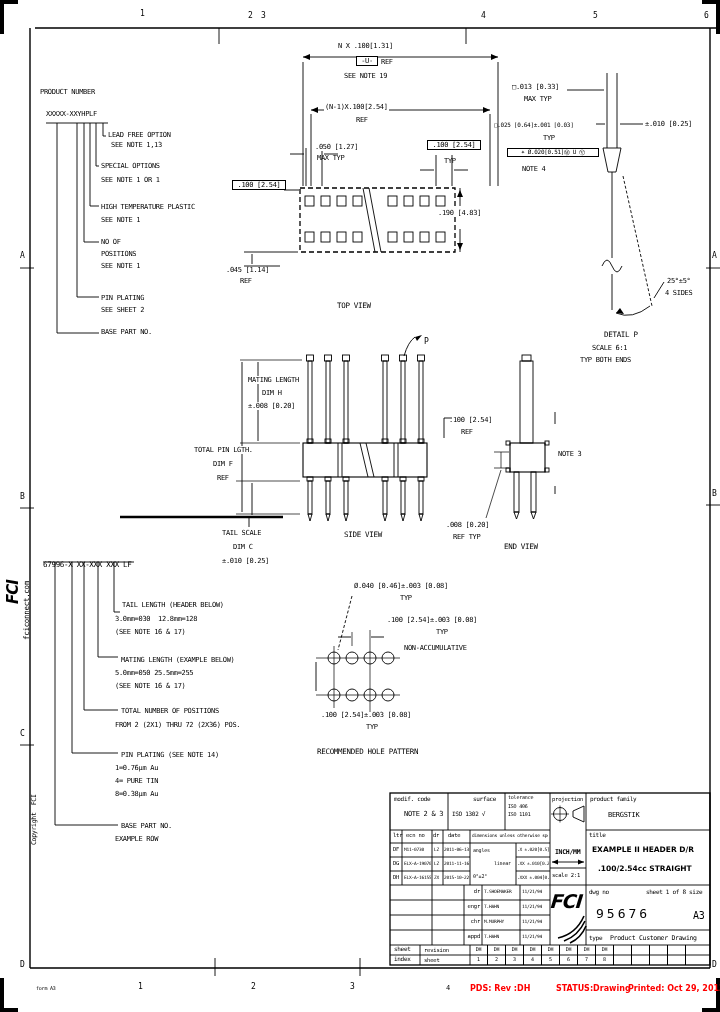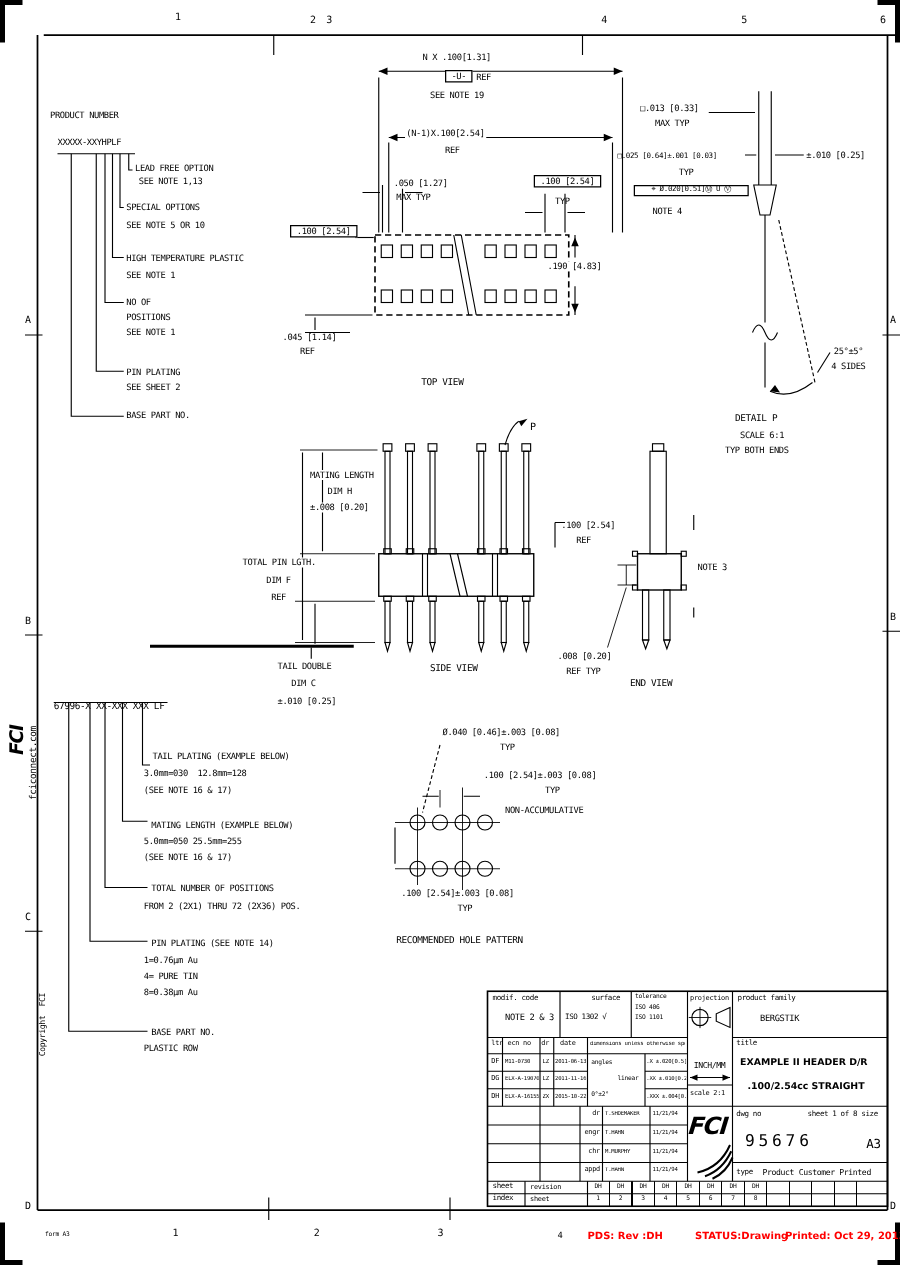--- a/index.html
+++ b/index.html
@@ -258,21 +258,21 @@
 
 <div class="t vt logo-small" style="left:4px;top:604px">FCI</div>
 <div class="t vt t75" style="left:23px;top:640px">fciconnect.com</div>
 <div class="t vt t65" style="left:31px;top:845px">Copyright  FCI</div>
 
 <div class="t" style="left:40px;top:88px">PRODUCT NUMBER</div>
 <div class="t" style="left:46px;top:110px">XXXXX-XXYHPLF</div>
 <div class="t" style="left:108px;top:131px">LEAD FREE OPTION</div>
 <div class="t" style="left:111px;top:141px">SEE NOTE 1,13</div>
 <div class="t" style="left:101px;top:162px">SPECIAL OPTIONS</div>
-<div class="t" style="left:101px;top:176px">SEE NOTE 5 OR 10</div>
+<div class="t" style="left:101px;top:176px">SEE NOTE 1 OR 1</div>
 <div class="t" style="left:101px;top:203px">HIGH TEMPERATURE PLASTIC</div>
 <div class="t" style="left:101px;top:216px">SEE NOTE 1</div>
 <div class="t" style="left:101px;top:238px">NO OF</div>
 <div class="t" style="left:101px;top:250px">POSITIONS</div>
 <div class="t" style="left:101px;top:262px">SEE NOTE 1</div>
 <div class="t" style="left:101px;top:294px">PIN PLATING</div>
 <div class="t" style="left:101px;top:306px">SEE SHEET 2</div>
 <div class="t" style="left:101px;top:328px">BASE PART NO.</div>
 
 <div class="t" style="left:338px;top:42px">N X .100[1.31]</div>
@@ -293,58 +293,58 @@
 
 <div class="t" style="left:512px;top:83px">□.013 [0.33]</div>
 <div class="t" style="left:524px;top:95px">MAX TYP</div>
 <div class="t t6" style="left:494px;top:122px">□.025 [0.64]±.001 [0.03]</div>
 <div class="t" style="left:543px;top:134px">TYP</div>
 <div class="t bx t6" style="left:507px;top:148px;width:86px">⌖ Ø.020[0.51]Ⓜ U Ⓥ</div>
 <div class="t" style="left:522px;top:165px">NOTE 4</div>
 <div class="t" style="left:645px;top:120px">±.010 [0.25]</div>
 <div class="t" style="left:667px;top:277px">25°±5°</div>
 <div class="t" style="left:665px;top:289px">4 SIDES</div>
-<div class="t t75" style="left:588px;top:331px">DETAIL P</div>
+<div class="t t75" style="left:604px;top:331px">DETAIL P</div>
 <div class="t" style="left:592px;top:344px">SCALE 6:1</div>
 <div class="t" style="left:580px;top:356px">TYP BOTH ENDS</div>
 
 <div class="t wbg" style="left:247px;top:376px">MATING LENGTH</div>
 <div class="t wbg" style="left:261px;top:389px">DIM H</div>
 <div class="t wbg" style="left:247px;top:402px">±.008 [0.20]</div>
 <div class="t wbg" style="left:193px;top:446px">TOTAL PIN LGTH.</div>
 <div class="t wbg" style="left:212px;top:460px">DIM F</div>
 <div class="t wbg" style="left:216px;top:474px">REF</div>
-<div class="t" style="left:222px;top:529px">TAIL DOUBLE</div>
+<div class="t" style="left:222px;top:529px">TAIL SCALE</div>
 <div class="t" style="left:233px;top:543px">DIM C</div>
 <div class="t" style="left:222px;top:557px">±.010 [0.25]</div>
 <div class="t t75" style="left:344px;top:531px">SIDE VIEW</div>
 <div class="t t8" style="left:424px;top:337px">P</div>
 
 <div class="t" style="left:449px;top:416px">.100 [2.54]</div>
 <div class="t" style="left:461px;top:428px">REF</div>
 <div class="t" style="left:446px;top:521px">.008 [0.20]</div>
 <div class="t" style="left:453px;top:533px">REF TYP</div>
 <div class="t" style="left:558px;top:450px">NOTE 3</div>
 <div class="t t75" style="left:504px;top:543px">END VIEW</div>
 
 <div class="t t75" style="left:43px;top:561px">67996-X XX-XXX XXX LF</div>
-<div class="t" style="left:122px;top:601px">TAIL PLATING (EXAMPLE BELOW)</div>
+<div class="t" style="left:122px;top:601px">TAIL LENGTH (HEADER BELOW)</div>
 <div class="t" style="left:115px;top:615px">3.0mm=030  12.8mm=128</div>
 <div class="t" style="left:115px;top:628px">(SEE NOTE 16 &amp; 17)</div>
 <div class="t" style="left:121px;top:656px">MATING LENGTH (EXAMPLE BELOW)</div>
 <div class="t" style="left:115px;top:669px">5.0mm=050 25.5mm=255</div>
 <div class="t" style="left:115px;top:682px">(SEE NOTE 16 &amp; 17)</div>
 <div class="t" style="left:121px;top:707px">TOTAL NUMBER OF POSITIONS</div>
 <div class="t" style="left:115px;top:721px">FROM 2 (2X1) THRU 72 (2X36) POS.</div>
 <div class="t" style="left:121px;top:751px">PIN PLATING (SEE NOTE 14)</div>
 <div class="t" style="left:115px;top:764px">1=0.76μm Au</div>
 <div class="t" style="left:115px;top:777px">4= PURE TIN</div>
 <div class="t" style="left:115px;top:790px">8=0.38μm Au</div>
 <div class="t" style="left:121px;top:822px">BASE PART NO.</div>
-<div class="t" style="left:115px;top:835px">PLASTIC ROW</div>
+<div class="t" style="left:115px;top:835px">EXAMPLE ROW</div>
 
 <div class="t" style="left:354px;top:582px">Ø.040 [0.46]±.003 [0.08]</div>
 <div class="t" style="left:400px;top:594px">TYP</div>
 <div class="t" style="left:387px;top:616px">.100 [2.54]±.003 [0.08]</div>
 <div class="t" style="left:436px;top:628px">TYP</div>
 <div class="t" style="left:404px;top:644px">NON-ACCUMULATIVE</div>
 <div class="t" style="left:321px;top:711px">.100 [2.54]±.003 [0.08]</div>
 <div class="t" style="left:366px;top:723px">TYP</div>
 <div class="t t75" style="left:317px;top:748px">RECOMMENDED HOLE PATTERN</div>
 
@@ -378,21 +378,21 @@
 <div class="t t45" style="left:434px;top:875px">ZX</div>
 <div class="t t45 clip" style="left:444px;top:875px;width:25px">2015-10-22</div>
 
 <div class="t t5" style="left:473px;top:848px">angles</div>
 <div class="t t5" style="left:494px;top:861px">linear</div>
 <div class="t t5" style="left:473px;top:874px">0°±2°</div>
 <div class="t t45 clip" style="left:517px;top:847px;width:32px">.X ±.020[0.5]</div>
 <div class="t t45 clip" style="left:517px;top:861px;width:32px">.XX ±.010[0.25]</div>
 <div class="t t45 clip" style="left:517px;top:875px;width:32px">.XXX ±.004[0.10]</div>
 
-<div class="t t65" style="left:555px;top:849px;font-weight:normal">INCH/MM</div>
+<div class="t t65" style="left:555px;top:849px;font-weight:bold">INCH/MM</div>
 <div class="t t55" style="left:552px;top:872px">scale 2:1</div>
 <div class="t t6" style="left:589px;top:832px">title</div>
 <div class="t title-txt" style="left:592px;top:845px">EXAMPLE II HEADER D/R</div>
 <div class="t title-txt" style="left:598px;top:864px">.100/2.54cc STRAIGHT</div>
 
 <div class="t t55" style="left:466px;top:888px;width:14px;text-align:right">dr</div>
 <div class="t t45 clip" style="left:484px;top:889px;width:35px">T.SHOEMAKER</div>
 <div class="t t45" style="left:522px;top:889px">11/21/94</div>
 <div class="t t55" style="left:466px;top:903px;width:14px;text-align:right">engr</div>
 <div class="t t45 clip" style="left:484px;top:904px;width:35px">T.HAHN</div>
@@ -403,21 +403,21 @@
 <div class="t t55" style="left:466px;top:933px;width:14px;text-align:right">appd</div>
 <div class="t t45 clip" style="left:484px;top:934px;width:35px">T.HAHN</div>
 <div class="t t45" style="left:522px;top:934px">11/21/94</div>
 
 <div class="t logo" style="left:551px;top:890px">FCI</div>
 <div class="t t6" style="left:589px;top:889px">dwg no</div>
 <div class="t t6" style="left:646px;top:889px">sheet 1 of 8 size</div>
 <div class="t dwgno" style="left:596px;top:906px">95676</div>
 <div class="t" style="left:693px;top:910px;font-size:10px">A3</div>
 <div class="t t6" style="left:589px;top:935px">type</div>
-<div class="t t65" style="left:610px;top:935px">Product Customer Printed</div>
+<div class="t t65" style="left:610px;top:935px">Product Customer Drawing</div>
 
 <div class="t t6" style="left:394px;top:946px">sheet</div>
 <div class="t t6" style="left:394px;top:956px">index</div>
 <div class="t t55" style="left:424px;top:947px">revision</div>
 <div class="t t55" style="left:424px;top:957px">sheet</div>
 <div class="grid-cells" style="left:470px;top:945px;width:232px;height:20px"></div>
 <div class="t t5" style="left:470px;top:947px;width:17px;text-align:center">DH</div>
 <div class="t t5" style="left:488px;top:947px;width:17px;text-align:center">DH</div>
 <div class="t t5" style="left:506px;top:947px;width:17px;text-align:center">DH</div>
 <div class="t t5" style="left:524px;top:947px;width:17px;text-align:center">DH</div>

